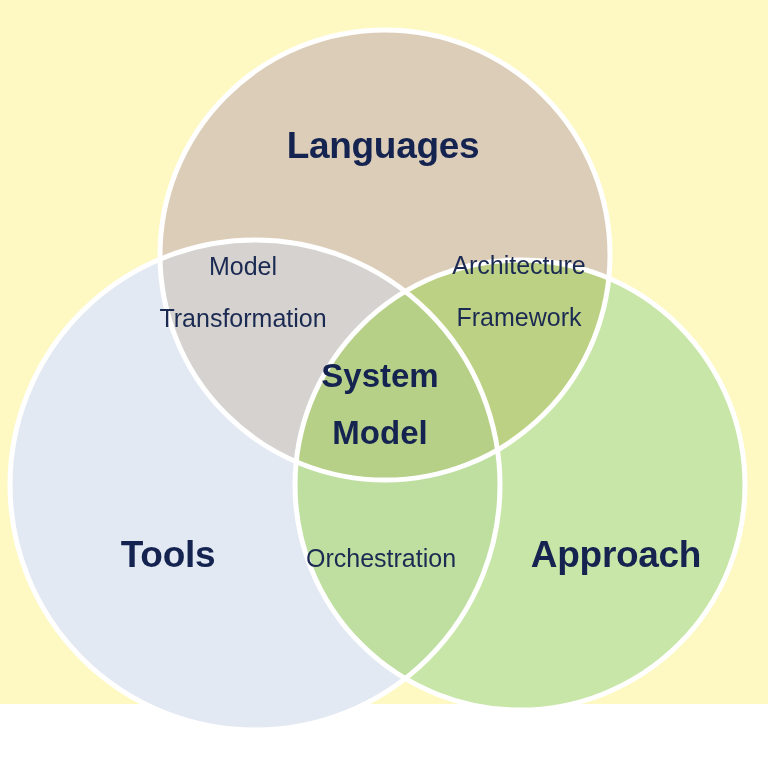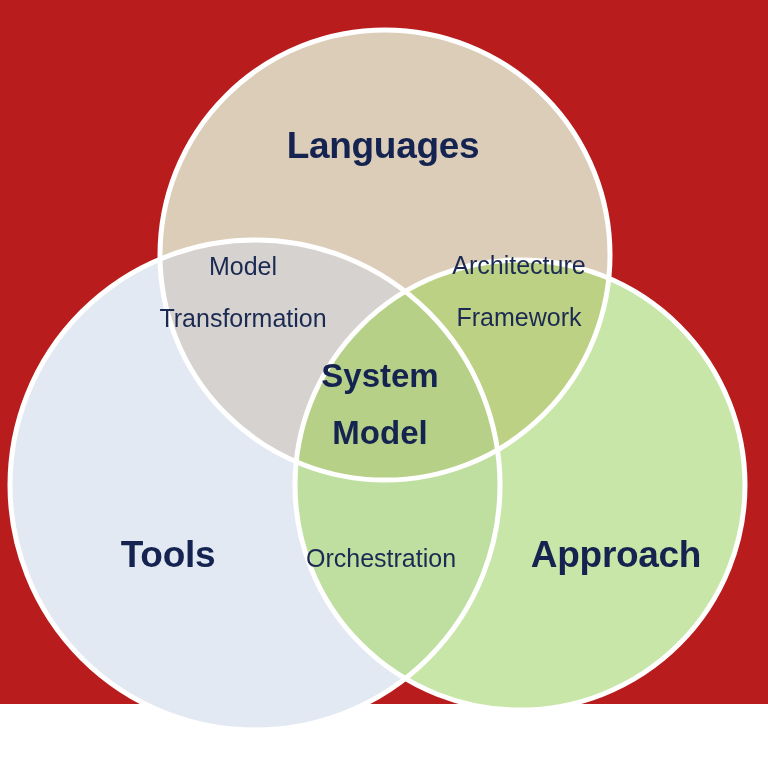--- a/index.html
+++ b/index.html
@@ -9,21 +9,21 @@
     width: 768px;
     height: 768px;
     background: #ffffff;
     font-family: "Liberation Sans", sans-serif;
     overflow: hidden;
   }
   #venn-stage {
     position: relative;
     width: 768px;
     height: 704px;
-    background: #b91c1c;
+    background: #fef9c3;
   }
   svg#venn-svg {
     display: block;
     width: 768px;
     height: 768px;
   }
   .venn-label-major {
     font-family: "Liberation Sans", sans-serif;
     font-weight: 700;
     font-size: 37px;

